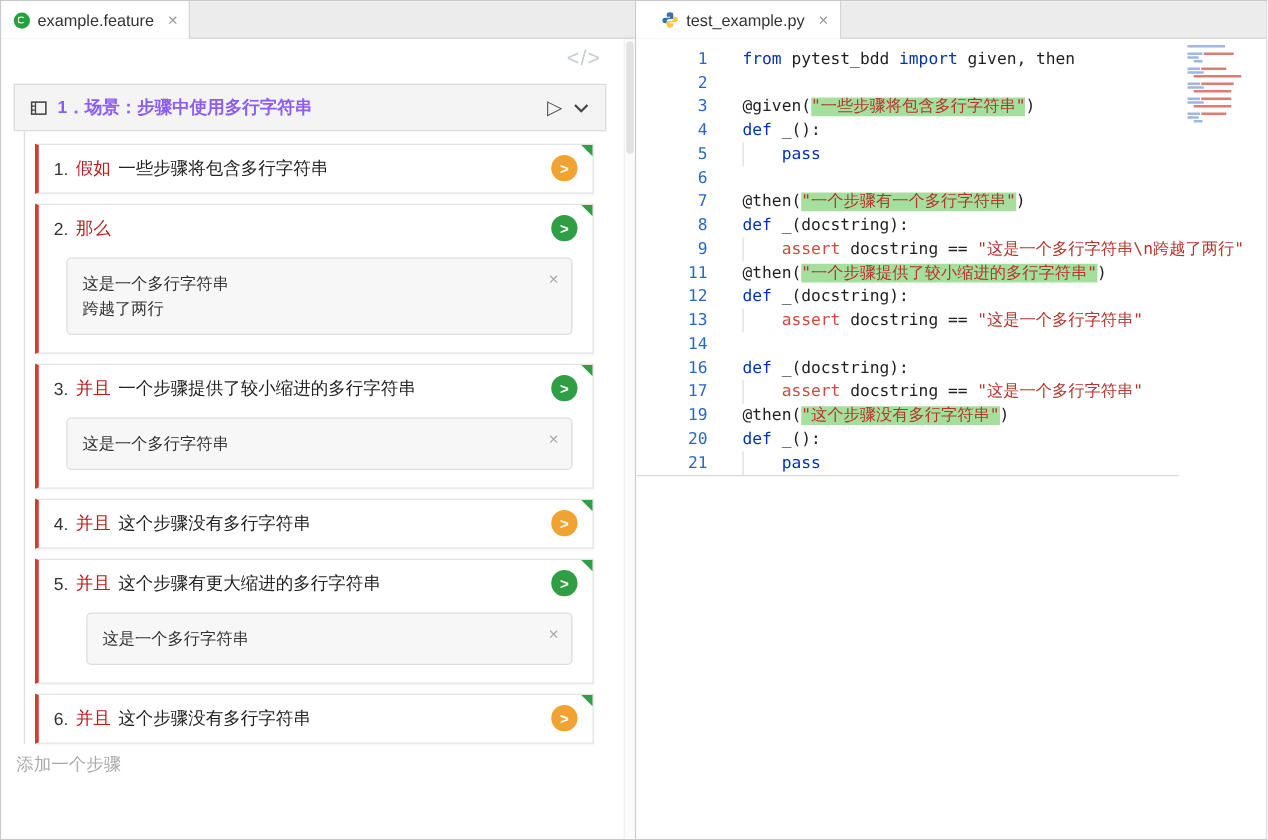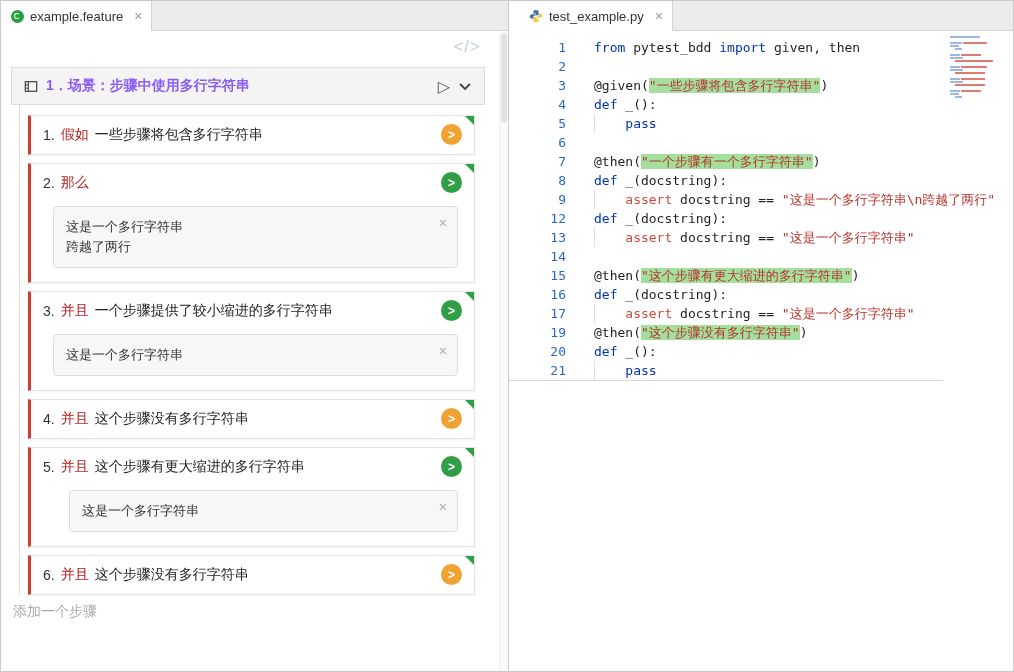--- a/index.html
+++ b/index.html
@@ -202,24 +202,24 @@
       <div>
           <div class="cline"><span class="cnum">1</span><span class="ccode"><span class="c-kw">from</span><span class="c-p"> pytest_bdd </span><span class="c-kw">import</span><span class="c-p"> given, then</span></span></div>
           <div class="cline"><span class="cnum">2</span><span class="ccode"></span></div>
           <div class="cline"><span class="cnum">3</span><span class="ccode"><span class="c-p">@given(</span><span class="c-hl">"一些步骤将包含多行字符串"</span><span class="c-p">)</span></span></div>
           <div class="cline"><span class="cnum">4</span><span class="ccode"><span class="c-kw">def</span><span class="c-p"> _():</span></span></div>
           <div class="cline guided"><span class="cnum">5</span><span class="ccode"><span class="c-p">    </span><span class="c-kw">pass</span></span></div>
           <div class="cline"><span class="cnum">6</span><span class="ccode"></span></div>
           <div class="cline"><span class="cnum">7</span><span class="ccode"><span class="c-p">@then(</span><span class="c-hl">"一个步骤有一个多行字符串"</span><span class="c-p">)</span></span></div>
           <div class="cline"><span class="cnum">8</span><span class="ccode"><span class="c-kw">def</span><span class="c-p"> _(docstring):</span></span></div>
           <div class="cline guided"><span class="cnum">9</span><span class="ccode"><span class="c-p">    </span><span class="c-asrt">assert</span><span class="c-p"> docstring == </span><span class="c-str">"这是一个多行字符串\n跨越了两行"</span></span></div>
+          <div class="cline"><span class="cnum">11</span><span class="ccode"><span class="c-p">@then(</span><span class="c-hl">"一个步骤提供了较小缩进的多行字符串"</span><span class="c-p">)</span></span></div>
           <div class="cline"><span class="cnum">12</span><span class="ccode"><span class="c-kw">def</span><span class="c-p"> _(docstring):</span></span></div>
           <div class="cline guided"><span class="cnum">13</span><span class="ccode"><span class="c-p">    </span><span class="c-asrt">assert</span><span class="c-p"> docstring == </span><span class="c-str">"这是一个多行字符串"</span></span></div>
           <div class="cline"><span class="cnum">14</span><span class="ccode"></span></div>
-          <div class="cline"><span class="cnum">15</span><span class="ccode"><span class="c-p">@then(</span><span class="c-hl">"这个步骤有更大缩进的多行字符串"</span><span class="c-p">)</span></span></div>
           <div class="cline"><span class="cnum">16</span><span class="ccode"><span class="c-kw">def</span><span class="c-p"> _(docstring):</span></span></div>
           <div class="cline guided"><span class="cnum">17</span><span class="ccode"><span class="c-p">    </span><span class="c-asrt">assert</span><span class="c-p"> docstring == </span><span class="c-str">"这是一个多行字符串"</span></span></div>
           <div class="cline"><span class="cnum">19</span><span class="ccode"><span class="c-p">@then(</span><span class="c-hl">"这个步骤没有多行字符串"</span><span class="c-p">)</span></span></div>
           <div class="cline"><span class="cnum">20</span><span class="ccode"><span class="c-kw">def</span><span class="c-p"> _():</span></span></div>
           <div class="cline guided"><span class="cnum">21</span><span class="ccode"><span class="c-p">    </span><span class="c-kw">pass</span></span></div>
         </div>
       <div class="end-rule"></div>
       <div class="minimap">
           <div class="mrow" style="padding-left: 0px;">
             <span class="mseg" style="width: 30px; background: rgb(159, 182, 224);"></span>

